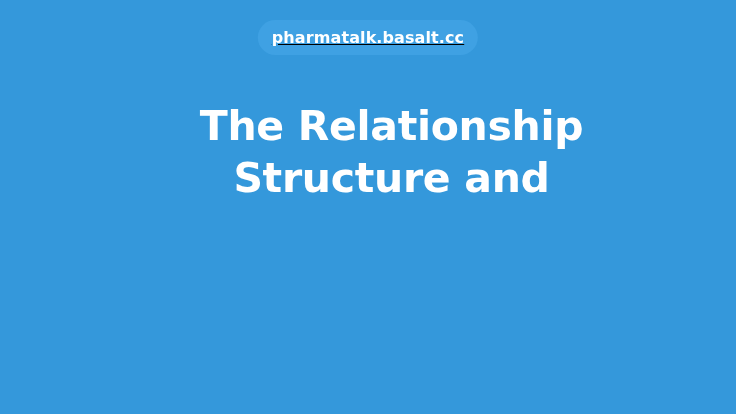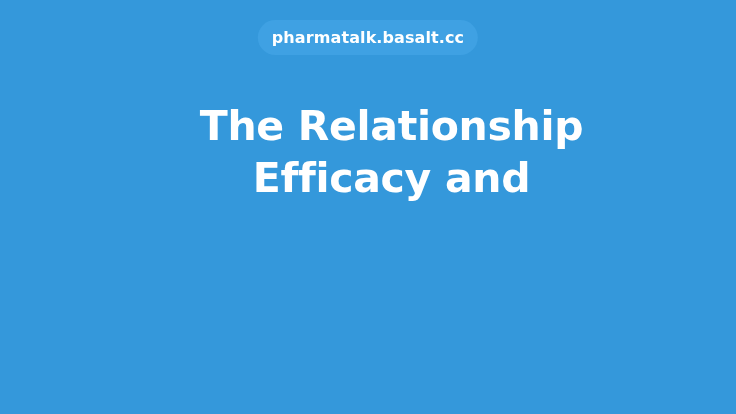--- a/index.html
+++ b/index.html
@@ -26,20 +26,21 @@
       transform: translateX(-50%);
       height: 35px;
       padding: 0 14px;
       border-radius: 18px;
       background: #3fa1e3;
       display: flex;
       align-items: center;
       justify-content: flex-end;
       box-sizing: border-box;
       white-space: nowrap;
+      text-decoration: underline;
     }
     .site-pill span {
       color: #ffffff;
       font-weight: bold;
       font-size: 16px;
       letter-spacing: 0.1px;
     }
     .title {
       position: absolute;
       top: 100px;
@@ -61,15 +62,15 @@
 </head>
 <body>
 
 <div class="canvas">
   <div class="site-pill">
     <span>pharmatalk.basalt.cc</span>
   </div>
 
   <h1 class="title">
     <span>The Relationship</span>
-    <span>Efficacy and</span>
+    <span>Structure and</span>
   </h1>
 </div>
 
 </body></html>

